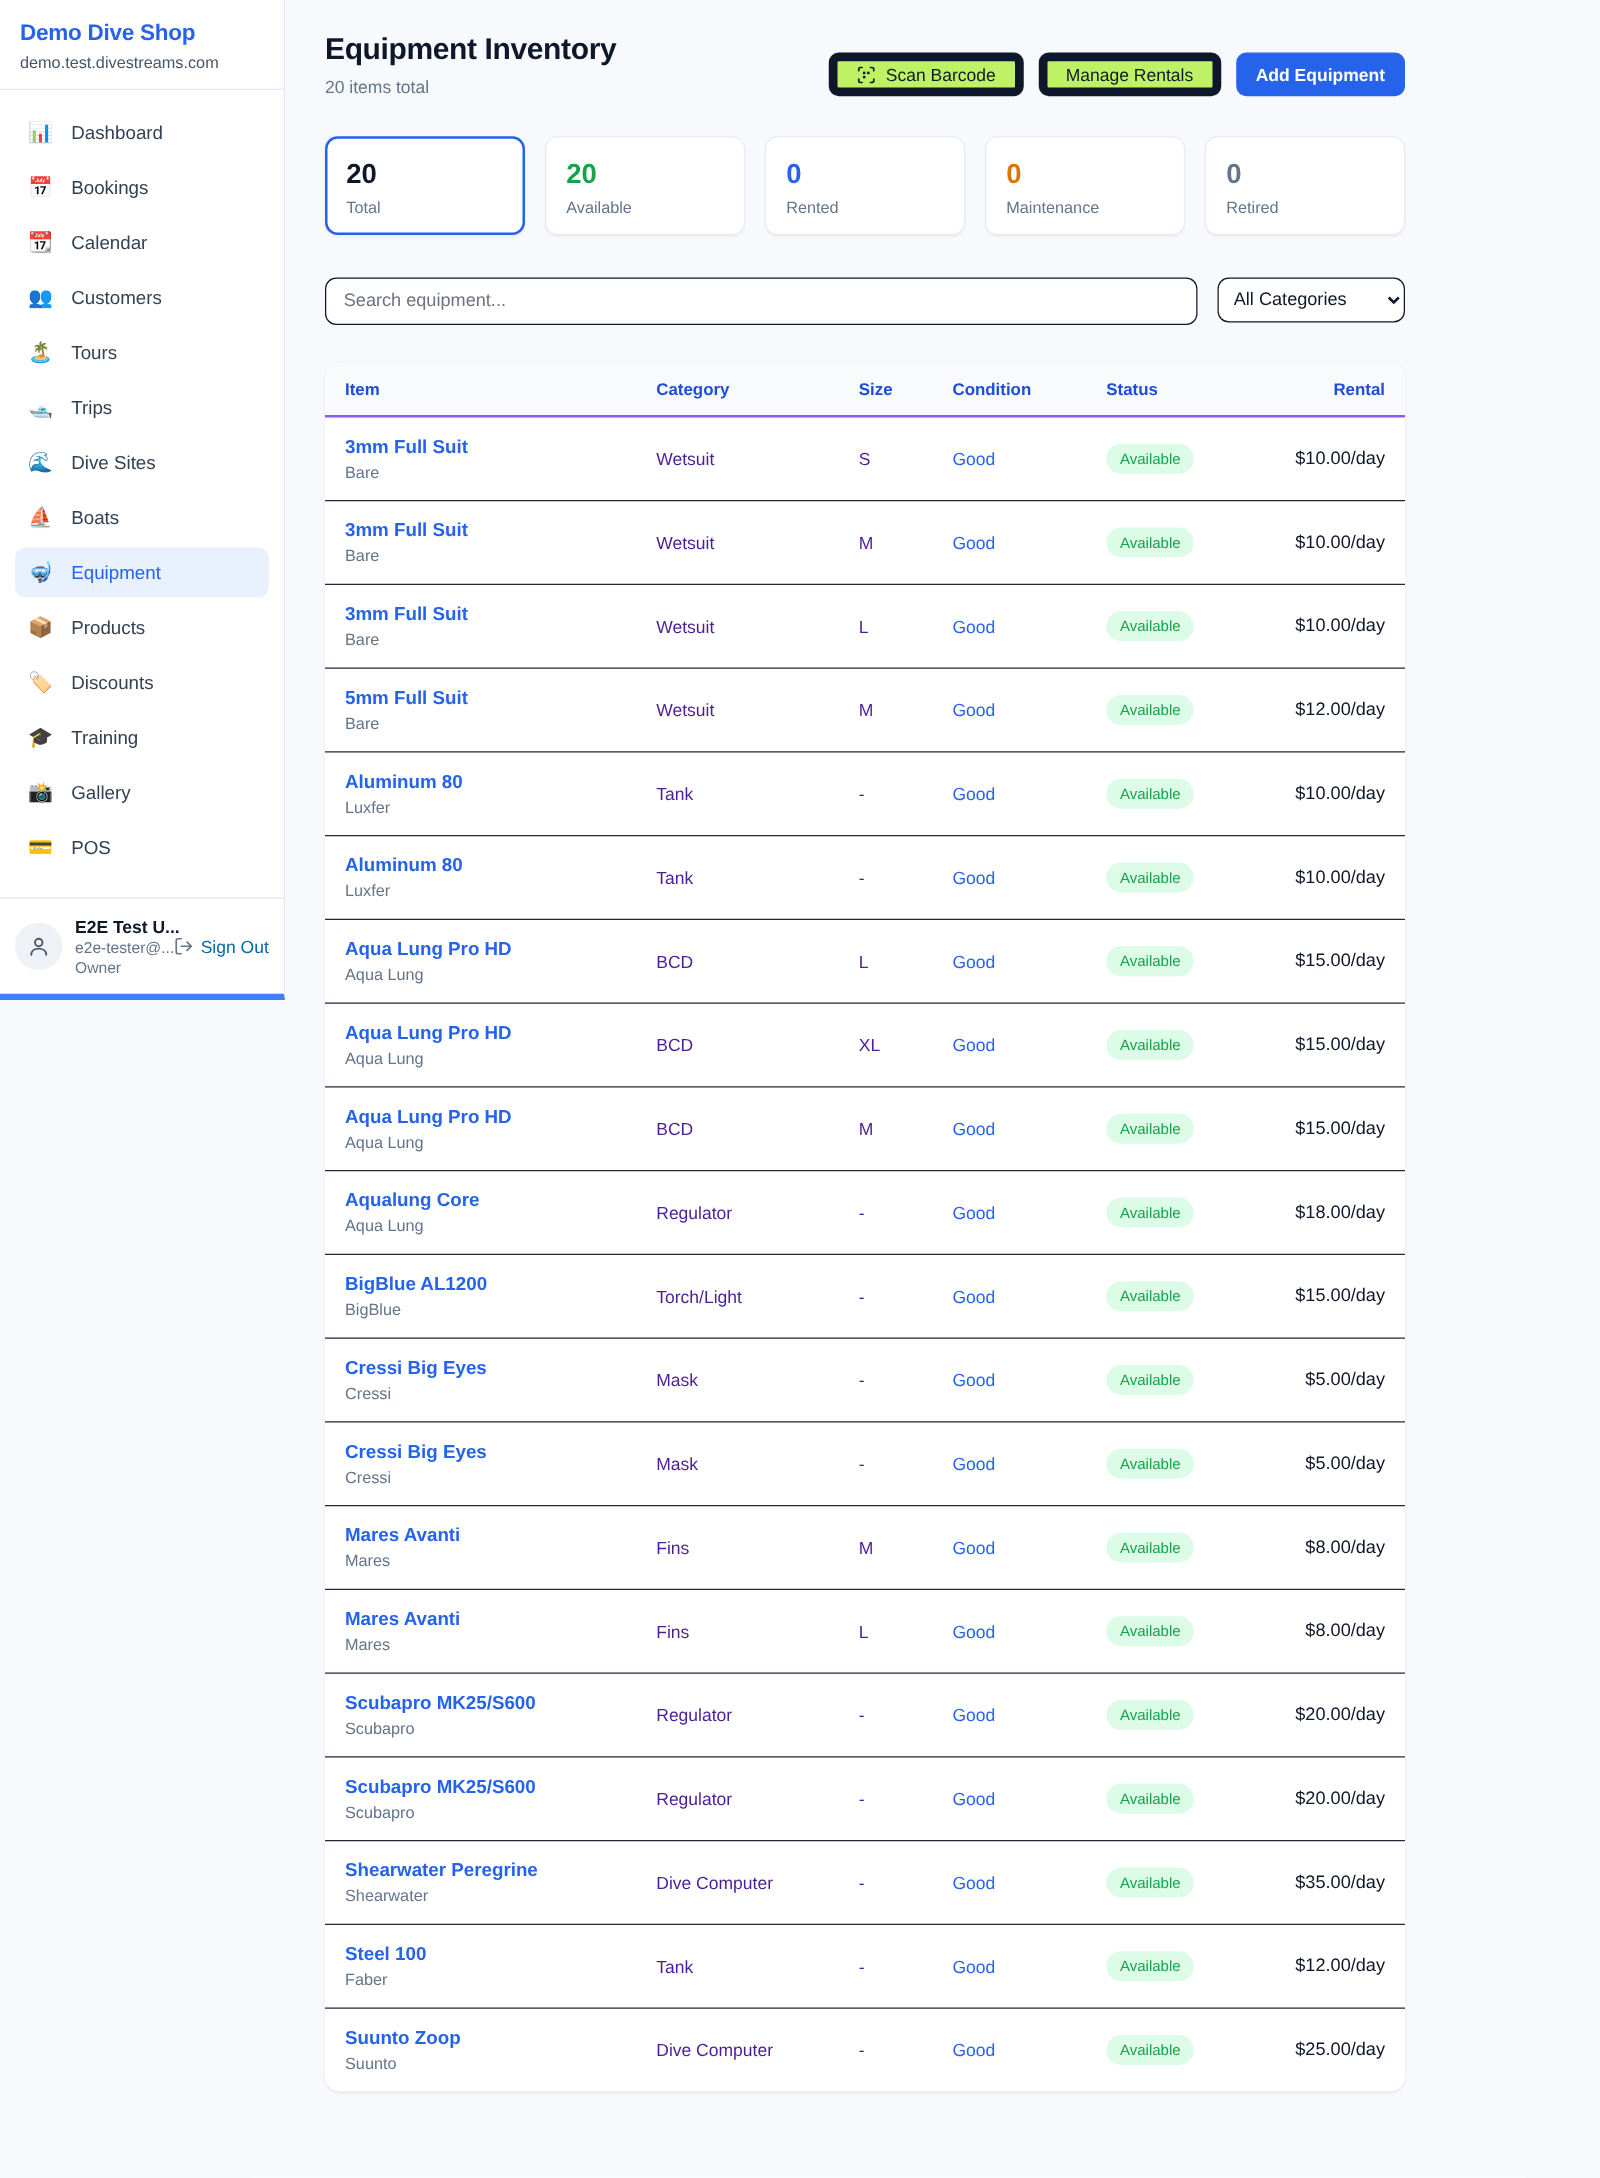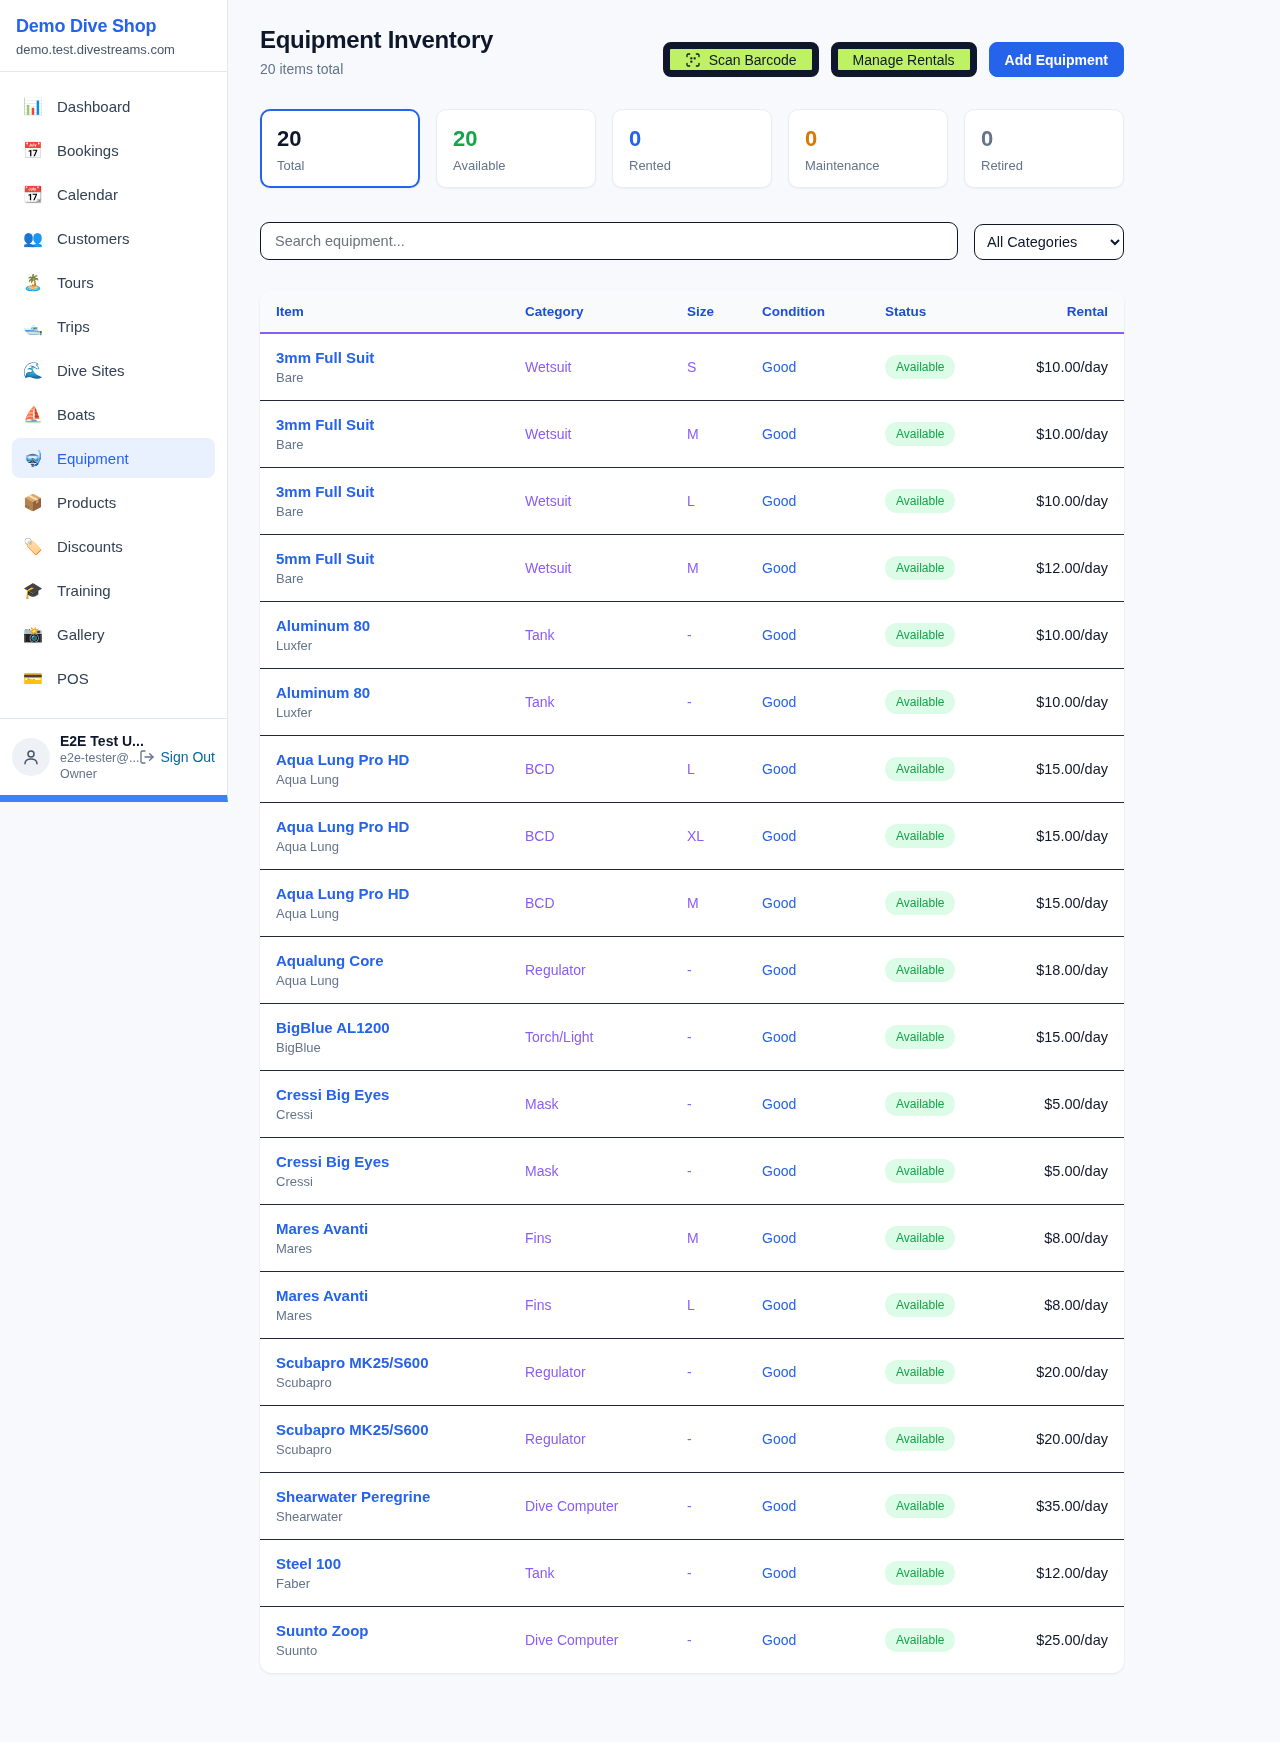--- a/index.html
+++ b/index.html
@@ -9,21 +9,21 @@
     font-family: "Liberation Sans", sans-serif;
     color: #0f172a;
     position: relative;
   }
 
   
   .sidebar {
     position: absolute; top: 0; left: 0; width: 228px;
     background: #ffffff;
     border-right: 1px solid #e2e8f0;
-    border-bottom: 7px solid #3b82f6;
+    border-bottom: 5px solid #3b82f6;
   }
   .brand { padding: 16px 16px 14px; }
   .brand-name { color: #2563eb; font-size: 18px; font-weight: 700; letter-spacing: -0.2px; cursor: pointer; }
   .brand-domain { margin-top: 5px; font-size: 13px; color: #475569; }
   .sidebar-divider { border-top: 1px solid #e2e8f0; }
   .nav { padding: 14px 12px 16px; }
   .nav-item {
     display: flex; align-items: center; gap: 13px;
     height: 40px; margin-bottom: 4px; padding: 0 10px;
     border-radius: 8px; cursor: pointer;
@@ -69,21 +69,21 @@
   .stats { display: flex; gap: 16px; margin-top: 32px; }
   .stat-card {
     flex: 1; background: #fff; border: 1px solid #e9edf3; border-radius: 10px;
     padding: 16px 16px 14px; box-shadow: 0 1px 2px rgba(15,23,42,0.05); cursor: pointer;
   }
   .stat-card.active { border: 2px solid #2563eb; padding: 15px 15px 13px; }
   .stat-value { font-size: 22px; font-weight: 700; line-height: 26px; }
   .stat-label { font-size: 13px; color: #64748b; margin-top: 6px; }
 
   
-  .filters { display: flex; gap: 16px; margin-top: 34px; align-items: flex-end; }
+  .filters { display: flex; gap: 16px; margin-top: 34px; }
   .search-input {
     flex: 1; height: 38px; border: 1px solid #101828; border-radius: 9px;
     padding: 0 14px; font-size: 14.5px; font-family: inherit; color: #0f172a;
     background: #fff; outline: none;
   }
   .search-input::placeholder { color: #6b7280; }
   .category-select {
     width: 150px; height: 36px; border: 1px solid #101828; border-radius: 9px;
     background: #fff; font-size: 14.5px; font-family: inherit; color: #0f172a;
     padding: 0 8px; outline: none;
@@ -103,21 +103,21 @@
   .thead {
     height: 44px; background: #f8fafc;
     border-bottom: 2px solid #8b5cf6;
     font-size: 13.5px; font-weight: 700; color: #1d4ed8;
   }
   .th-rental { text-align: right; }
   .trow { padding-top: 15px; padding-bottom: 15px; border-bottom: 1px solid #1f2937; }
   .trow:last-child { border-bottom: none; }
   .item-name { color: #2563eb; font-size: 15px; font-weight: 600; cursor: pointer; }
   .item-brand { color: #64748b; font-size: 13px; margin-top: 4px; }
-  .cell-plain { font-size: 14px; color: #8b5cf6; }
+  .cell-plain { font-size: 14px; color: #4c1d95; }
   .cell-link { font-size: 14px; color: #2563eb; cursor: pointer; }
   .status-pill {
     display: inline-block; background: #dcfce7; color: #16a34a;
     font-size: 12px; font-weight: 500; padding: 5px 11px; border-radius: 999px;
   }
   .cell-rental { text-align: right; font-size: 14.5px; color: #0f172a; }
 </style>
 </head>
 <body>
 

